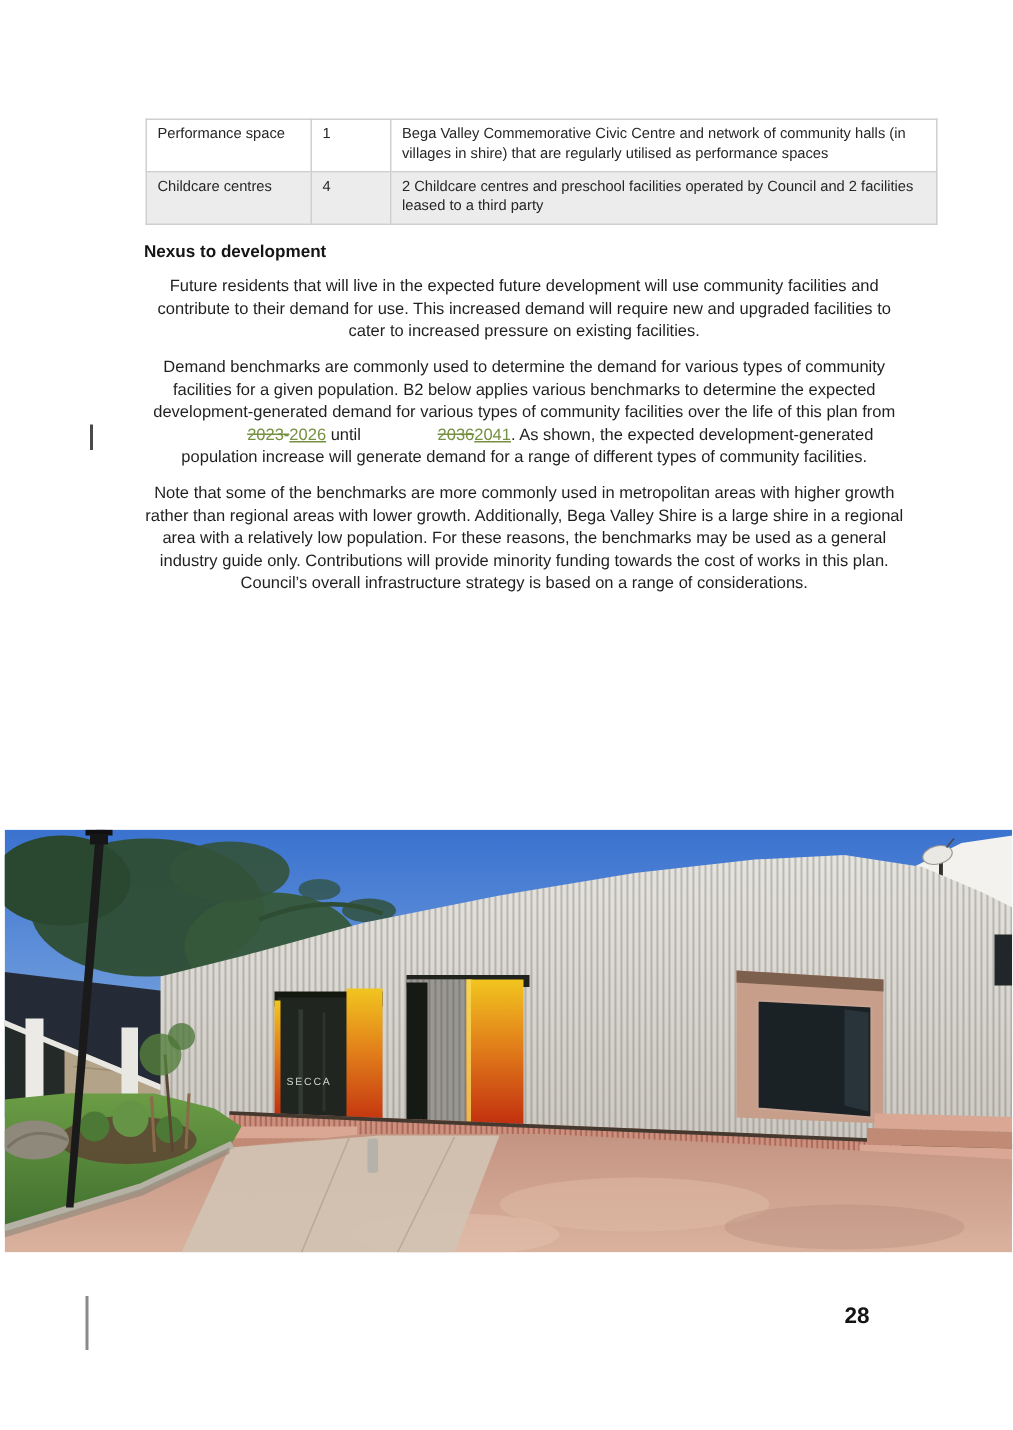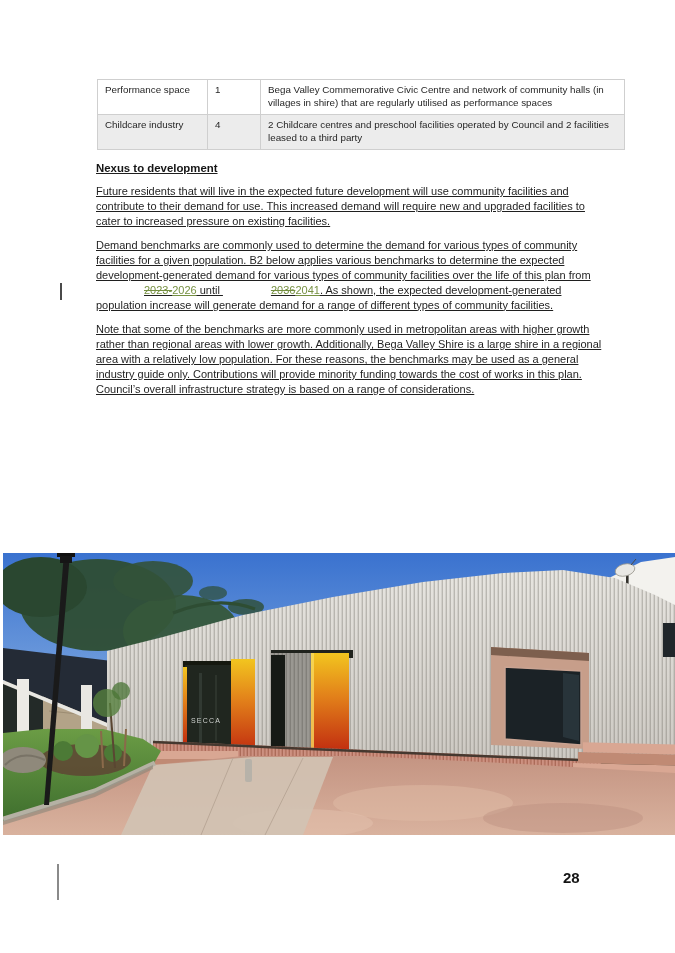--- a/index.html
+++ b/index.html
@@ -6,23 +6,23 @@
   .page{position:relative;width:675px;height:953px;background:#ffffff;overflow:hidden;
         font-family:"Liberation Sans",sans-serif;color:#1f1f1f;border-radius:30px;}
 
   
   .doc-table{position:absolute;left:97px;top:79px;width:528px;border-collapse:collapse;
              font-size:9.8px;line-height:12.6px;color:#262626;table-layout:fixed;}
   .doc-table td{border:1px solid #cfcfcf;padding:4px 7px 5px;vertical-align:top;background:#ffffff;}
   .doc-table tr.row-alt td{background:#ececec;}
 
   
-  .textcol{position:absolute;left:96px;top:161px;width:507px;font-size:11px;line-height:14.9px;color:#1f1f1f;text-decoration:underline;}
+  .textcol{position:absolute;left:96px;top:161px;width:507px;font-size:11px;line-height:14.9px;color:#1f1f1f;}
   .heading{font-size:11.4px;font-weight:bold;margin:0 0 8px 0;color:#151515;}
-  .textcol p{margin:0 0 9.5px 0;}
+  .textcol p{margin:0 0 9.5px 0;text-align:center;}
   .del{color:#769042;text-decoration:line-through;margin-left:48px;}
   .ins{color:#769042;text-decoration:underline;}
 
   
   .changebar{position:absolute;width:2px;background:#4a4a4a;}
   .changebar.body-bar{left:60px;top:283px;height:17px;}
   .changebar.footer-bar{left:57px;top:864px;height:36px;background:#8a8a8a;}
 
   
   .photo{position:absolute;left:3px;top:553px;width:672px;height:282px;overflow:hidden;}
@@ -47,21 +47,21 @@
         <col style="width:53px">
         <col>
       </colgroup>
     <tbody>
       <tr>
         <td>Performance space</td>
         <td>1</td>
         <td>Bega Valley Commemorative Civic Centre and network of community halls (in villages in shire) that are regularly utilised as performance spaces</td>
       </tr>
       <tr class="row-alt">
-        <td>Childcare industry</td>
+        <td>Childcare centres</td>
         <td>4</td>
         <td>2 Childcare centres and preschool facilities operated by Council and 2 facilities leased to a third party</td>
       </tr>
     </tbody>
   </table>
 
   <div class="textcol">
     <h3 class="heading">Nexus to development</h3>
     <p>Future residents that will live in the expected future development will use community facilities and contribute to their demand for use. This increased demand will require new and upgraded facilities to cater to increased pressure on existing facilities.</p>
     <p><span>Demand benchmarks are commonly used to determine the demand for various types of community facilities for a given population. B2 below applies various benchmarks to determine the expected development-generated demand for various types of community facilities over the life of this plan from </span><span class="del">2023-</span><span class="ins">2026</span><span> until </span><span class="del">2036</span><span class="ins">2041</span><span>. As shown, the expected development-generated population increase will generate demand for a range of different types of community facilities.</span></p>

